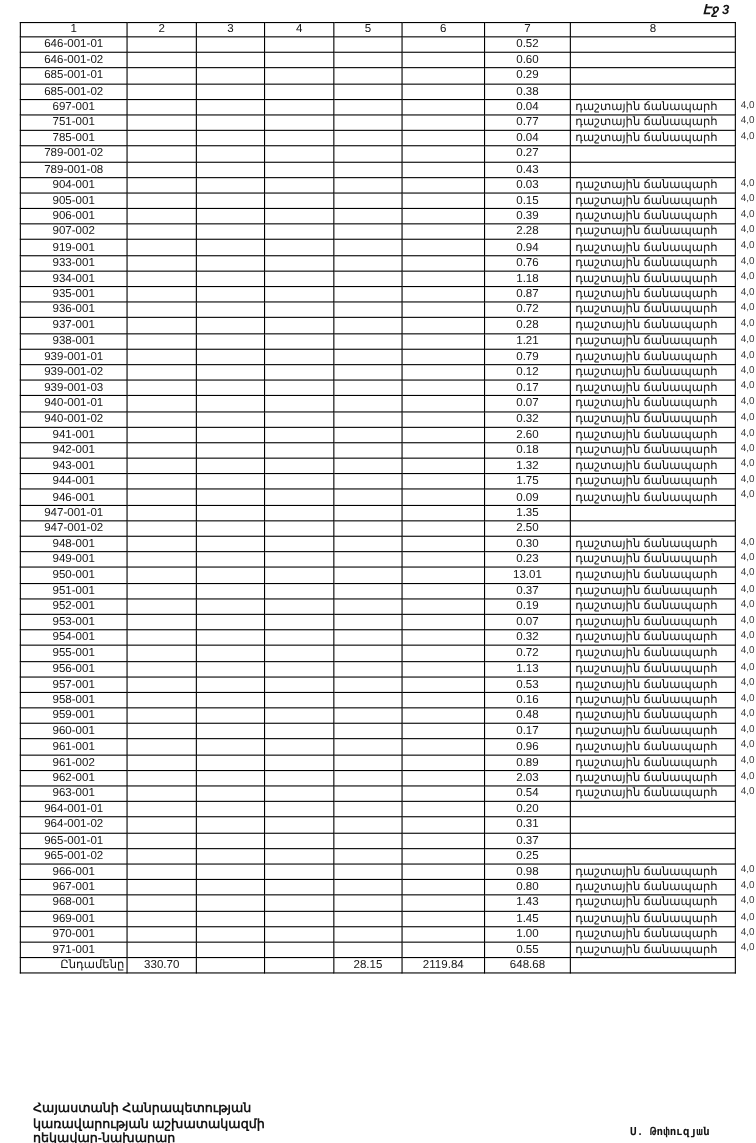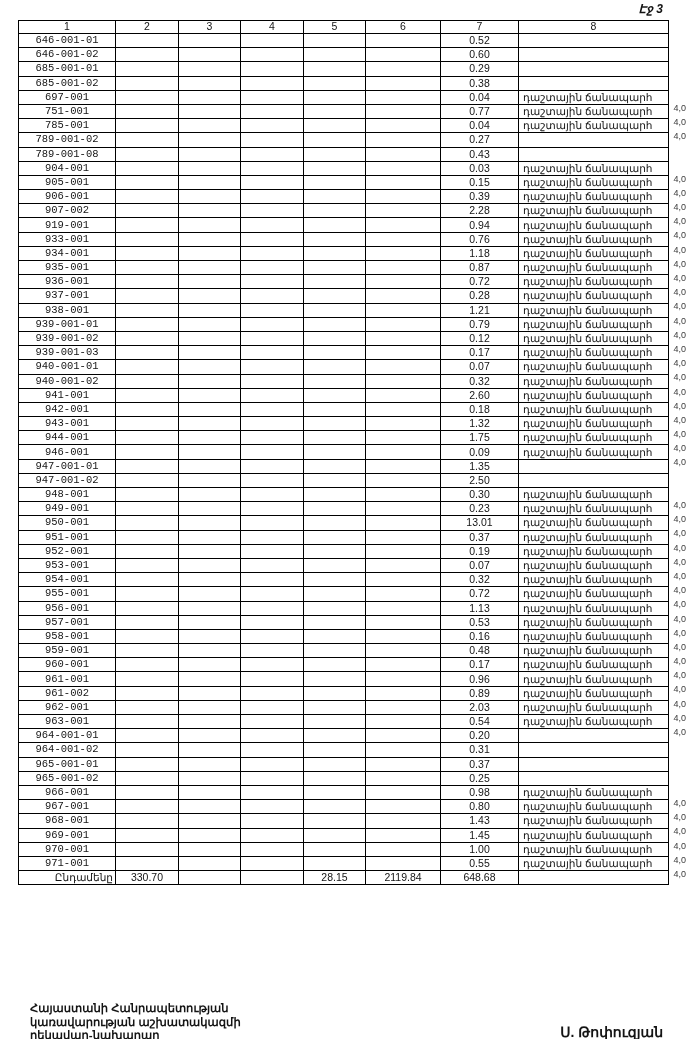--- a/index.html
+++ b/index.html
@@ -34,42 +34,43 @@
     text-align:center;
     vertical-align:middle;
   }
   .doc-table th{height:12px;}
   .doc-table td.note{
     text-align:left;
     padding-left:4px;
     position:relative;
     margin-top:32px;
   }
-  .doc-table td.code{text-align:center;font-family:Liberation Mono, monospace;}
+  .doc-table td.code{text-align:center;}
   .doc-table td.val{text-align:center;}
   .doc-table td.total-label{text-align:right;padding-left:4px;}
   .edge{
     position:absolute;
-    right:-18px;top:13px;
+    right:-18px;top:0;
     font-size:9px;color:#3a3a3a;
     letter-spacing:0;
     text-align:right;
   }
   .footer-left{
     position:absolute;
     left:30px;top:1002px;
     font-size:11.5px;
     font-weight:bold;
     line-height:1.18;
   }
   .signature{
     position:absolute;
-    right:24px;top:1024px;
-    font-size:14px;
+    right:42px;top:1024px;
+    font-size:10px;
     font-weight:bold;
+    font-family:Liberation Mono, monospace;
   }
 </style>
 </head>
 <body>
 
 <div class="page-label">Էջ 3</div>
 
 <table class="doc-table">
   <colgroup>
     <col style="width:97px">

